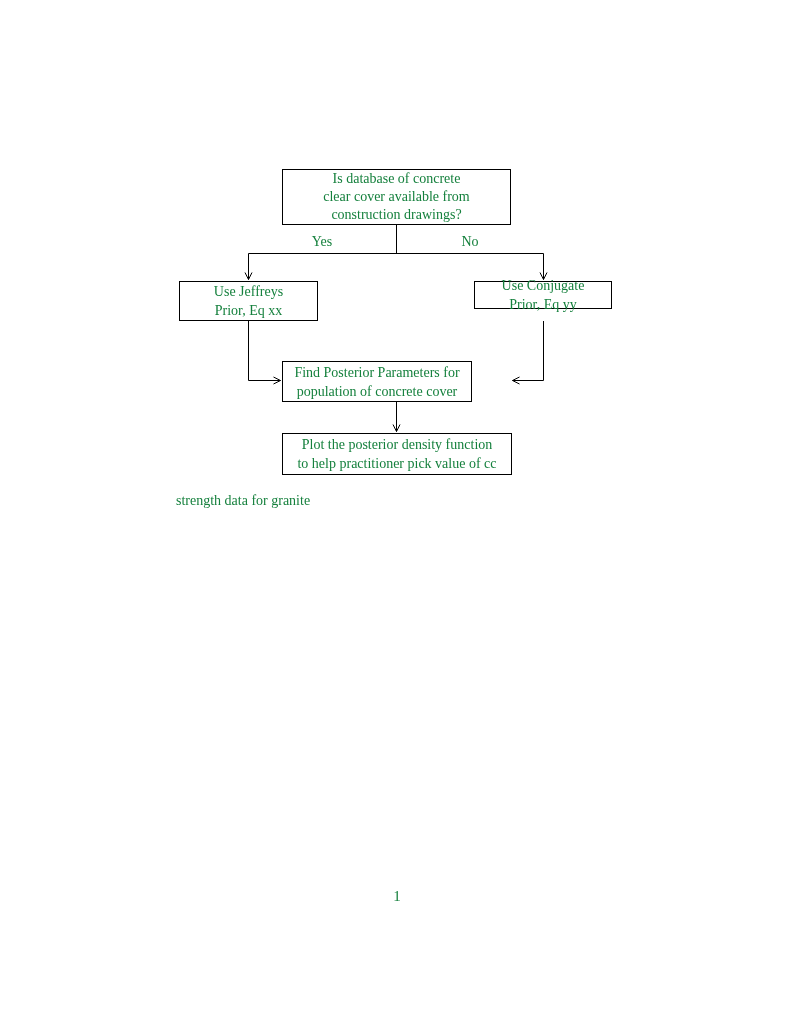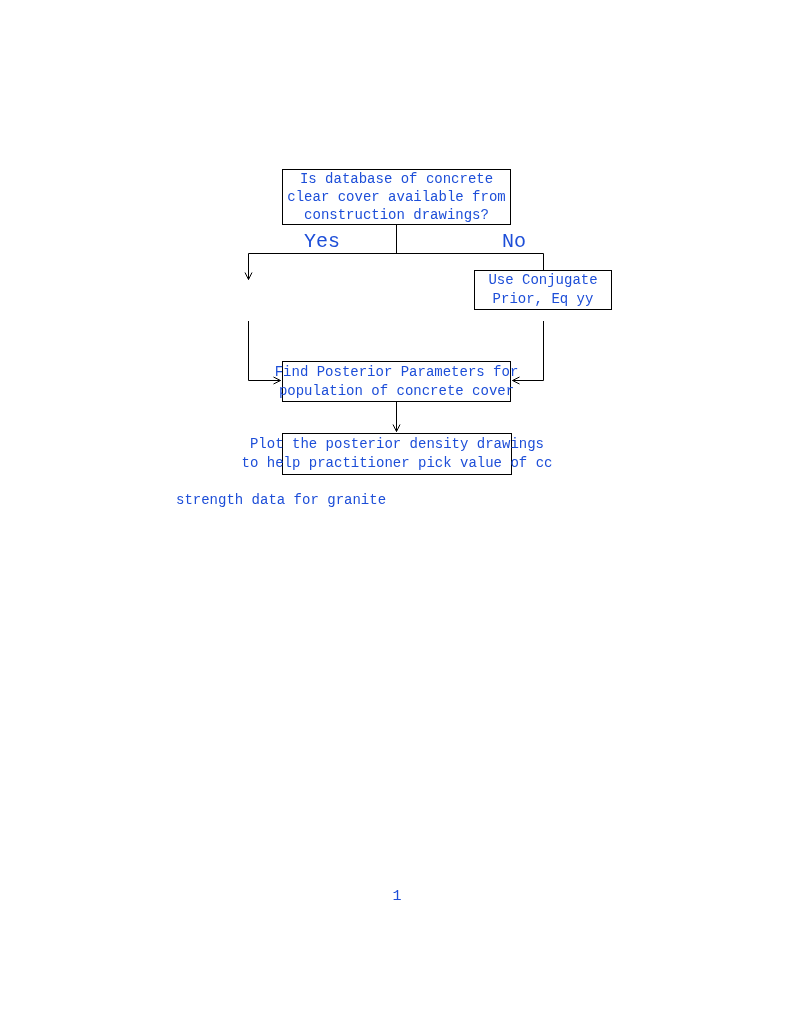--- a/index.html
+++ b/index.html
@@ -2,54 +2,54 @@
 <html><head>
 <meta charset="utf-8">
 <style>
   * { margin: 0; padding: 0; box-sizing: border-box; }
   html, body { background: #ffffff; }
   .page {
     position: relative;
     width: 794px;
     height: 1028px;
     background: #ffffff;
-    color: #1d4ed8;
-    font-family: Liberation Mono, monospace;
+    color: #15803d;
+    font-family: Liberation Serif, serif;
     overflow: hidden;
   }
   svg.connectors {
     position: absolute;
     left: 0; top: 0;
     width: 794px; height: 1028px;
   }
   .node {
     position: absolute;
     border: 1px solid #000000;
     background: #ffffff;
     display: flex;
     align-items: center;
     justify-content: center;
     text-align: center;
     white-space: pre;
     font-size: 14px;
   }
   .node-decision  { left: 282px; top: 169px; width: 229px; height: 56px; line-height: 18px; }
   .node-jeffreys  { left: 179px; top: 281px; width: 139px; height: 40px; line-height: 19px; }
-  .node-conjugate { left: 474px; top: 270px; width: 138px; height: 40px; line-height: 19px; }
-  .node-posterior { left: 282px; top: 361px; width: 229px; height: 41px; line-height: 19px; }
+  .node-conjugate { left: 474px; top: 281px; width: 138px; height: 28px; line-height: 19px; }
+  .node-posterior { left: 282px; top: 361px; width: 190px; height: 41px; line-height: 19px; }
   .node-plot      { left: 282px; top: 433px; width: 230px; height: 42px; line-height: 19px; }
   .edge-label {
     position: absolute;
-    font-size: 20px;
+    font-size: 14px;
     line-height: 17px;
     transform: translateX(-50%);
     white-space: nowrap;
   }
   .edge-label-yes { left: 322px; top: 233px; }
-  .edge-label-no  { left: 470px; top: 233px; margin-left: 44px; }
+  .edge-label-no  { left: 470px; top: 233px; }
   .caption {
     position: absolute;
     left: 162px; top: 492px;
     width: 470px;
     font-size: 14px;
   }
   .cap-line {
     display: block;
     line-height: 17.3px;
     white-space: nowrap;
@@ -92,28 +92,30 @@
   </svg>
 
   <div class="node node-decision">Is database of concrete
 clear cover available from
 construction drawings?</div>
 
   <div class="edge-label edge-label-yes">Yes</div>
 
   <div class="edge-label edge-label-no">No</div>
 
+  <div class="node node-jeffreys">Use Jeffreys
+Prior, Eq xx</div>
 
   <div class="node node-conjugate">Use Conjugate
 Prior, Eq yy</div>
 
   <div class="node node-posterior">Find Posterior Parameters for
 population of concrete cover</div>
 
-  <div class="node node-plot">Plot the posterior density drawings
+  <div class="node node-plot">Plot the posterior density function
 to help practitioner pick value of cc</div>
 
   <p class="caption">
     <span class="cap-line last">strength data for granite</span>
   </p>
 
   <div class="page-number">1</div>
 
 </div>
 

